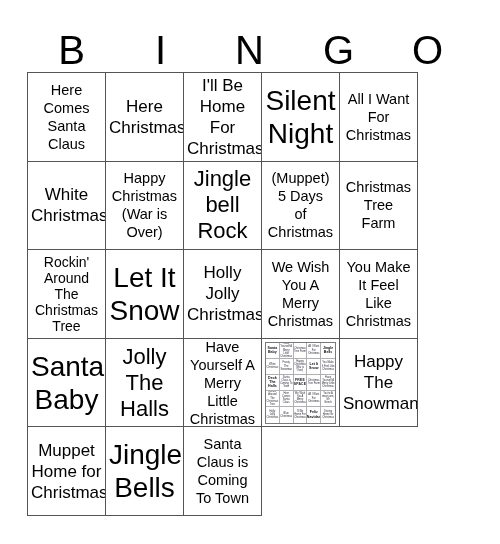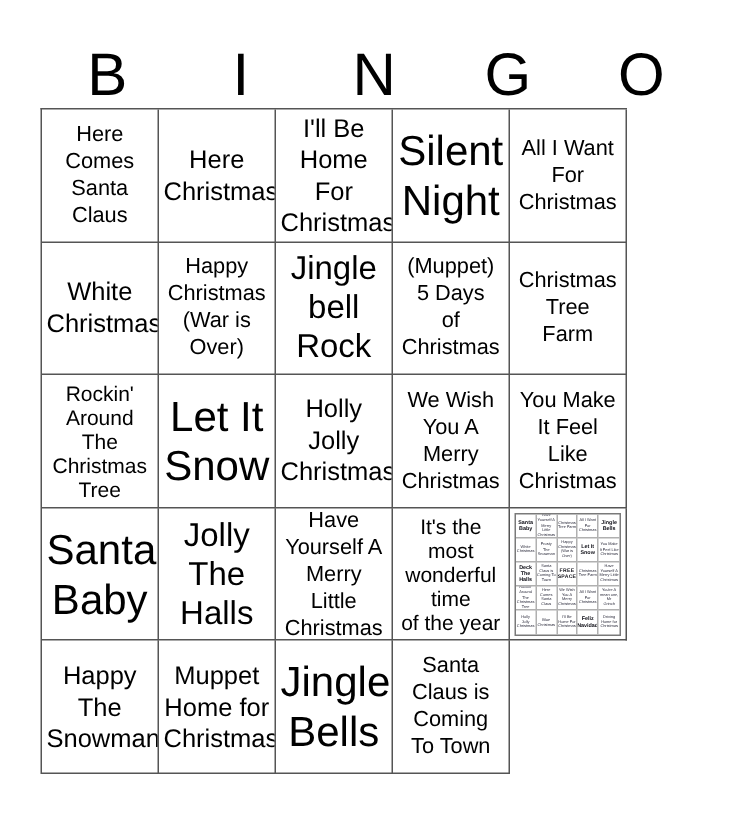--- a/index.html
+++ b/index.html
@@ -227,26 +227,20 @@
 The
 Halls</span>
       </div>
       <div class="cell sz-s">
         <span class="cell-text">Have
 Yourself A
 Merry Little
 Christmas</span>
       </div>
       <div class="cell sz-xs">
-        <span class="cell-text">It's the most
-wonderful
-time
-of the year</span>
-      </div>
-      <div class="cell sz-xs">
         <div class="mini-wrap">
           <div class="mini-card">
             <div class="mini-cell bold">
               <span>Santa
 Baby</span>
             </div>
             <div class="mini-cell">
               <span>Have
 Yourself A
 Merry Little

